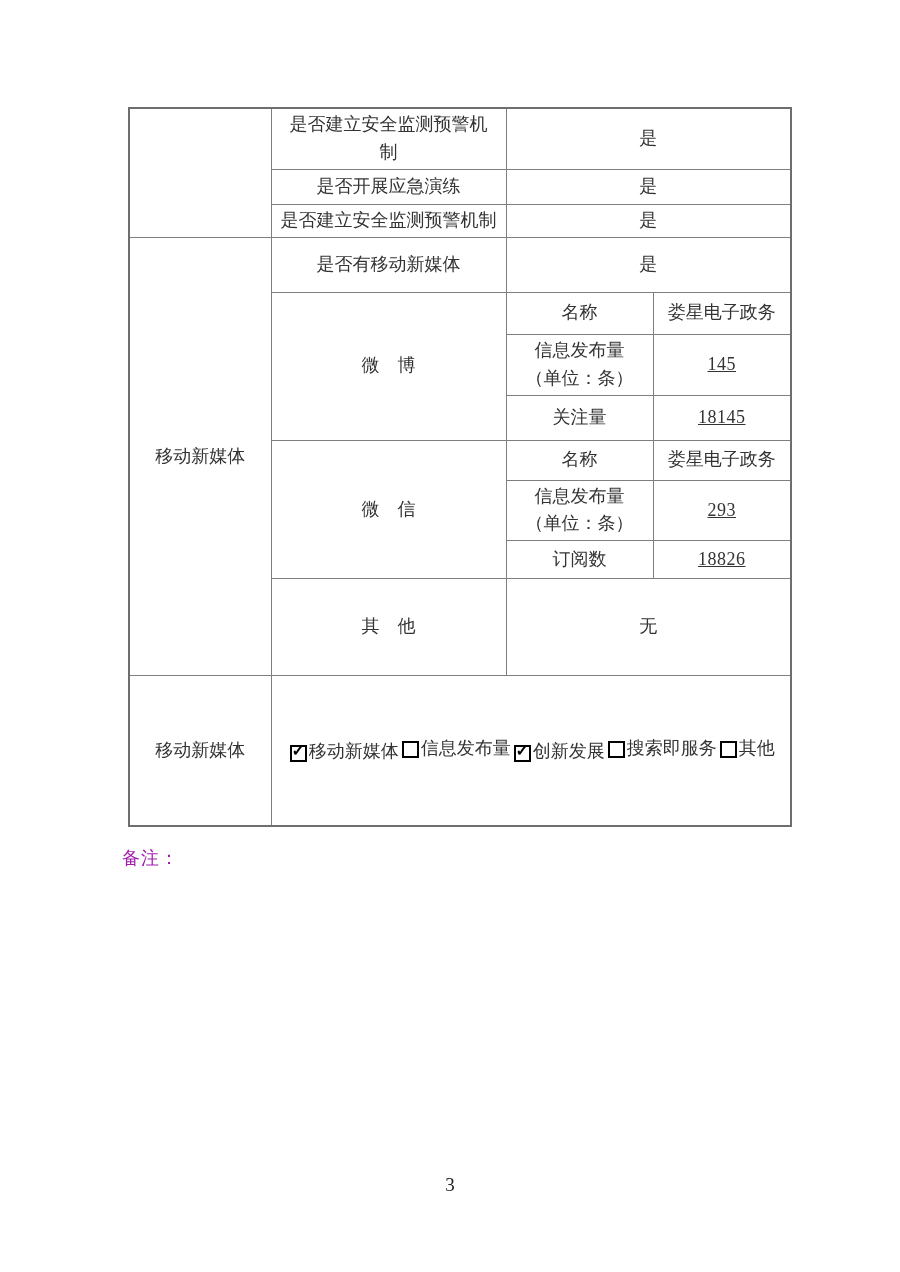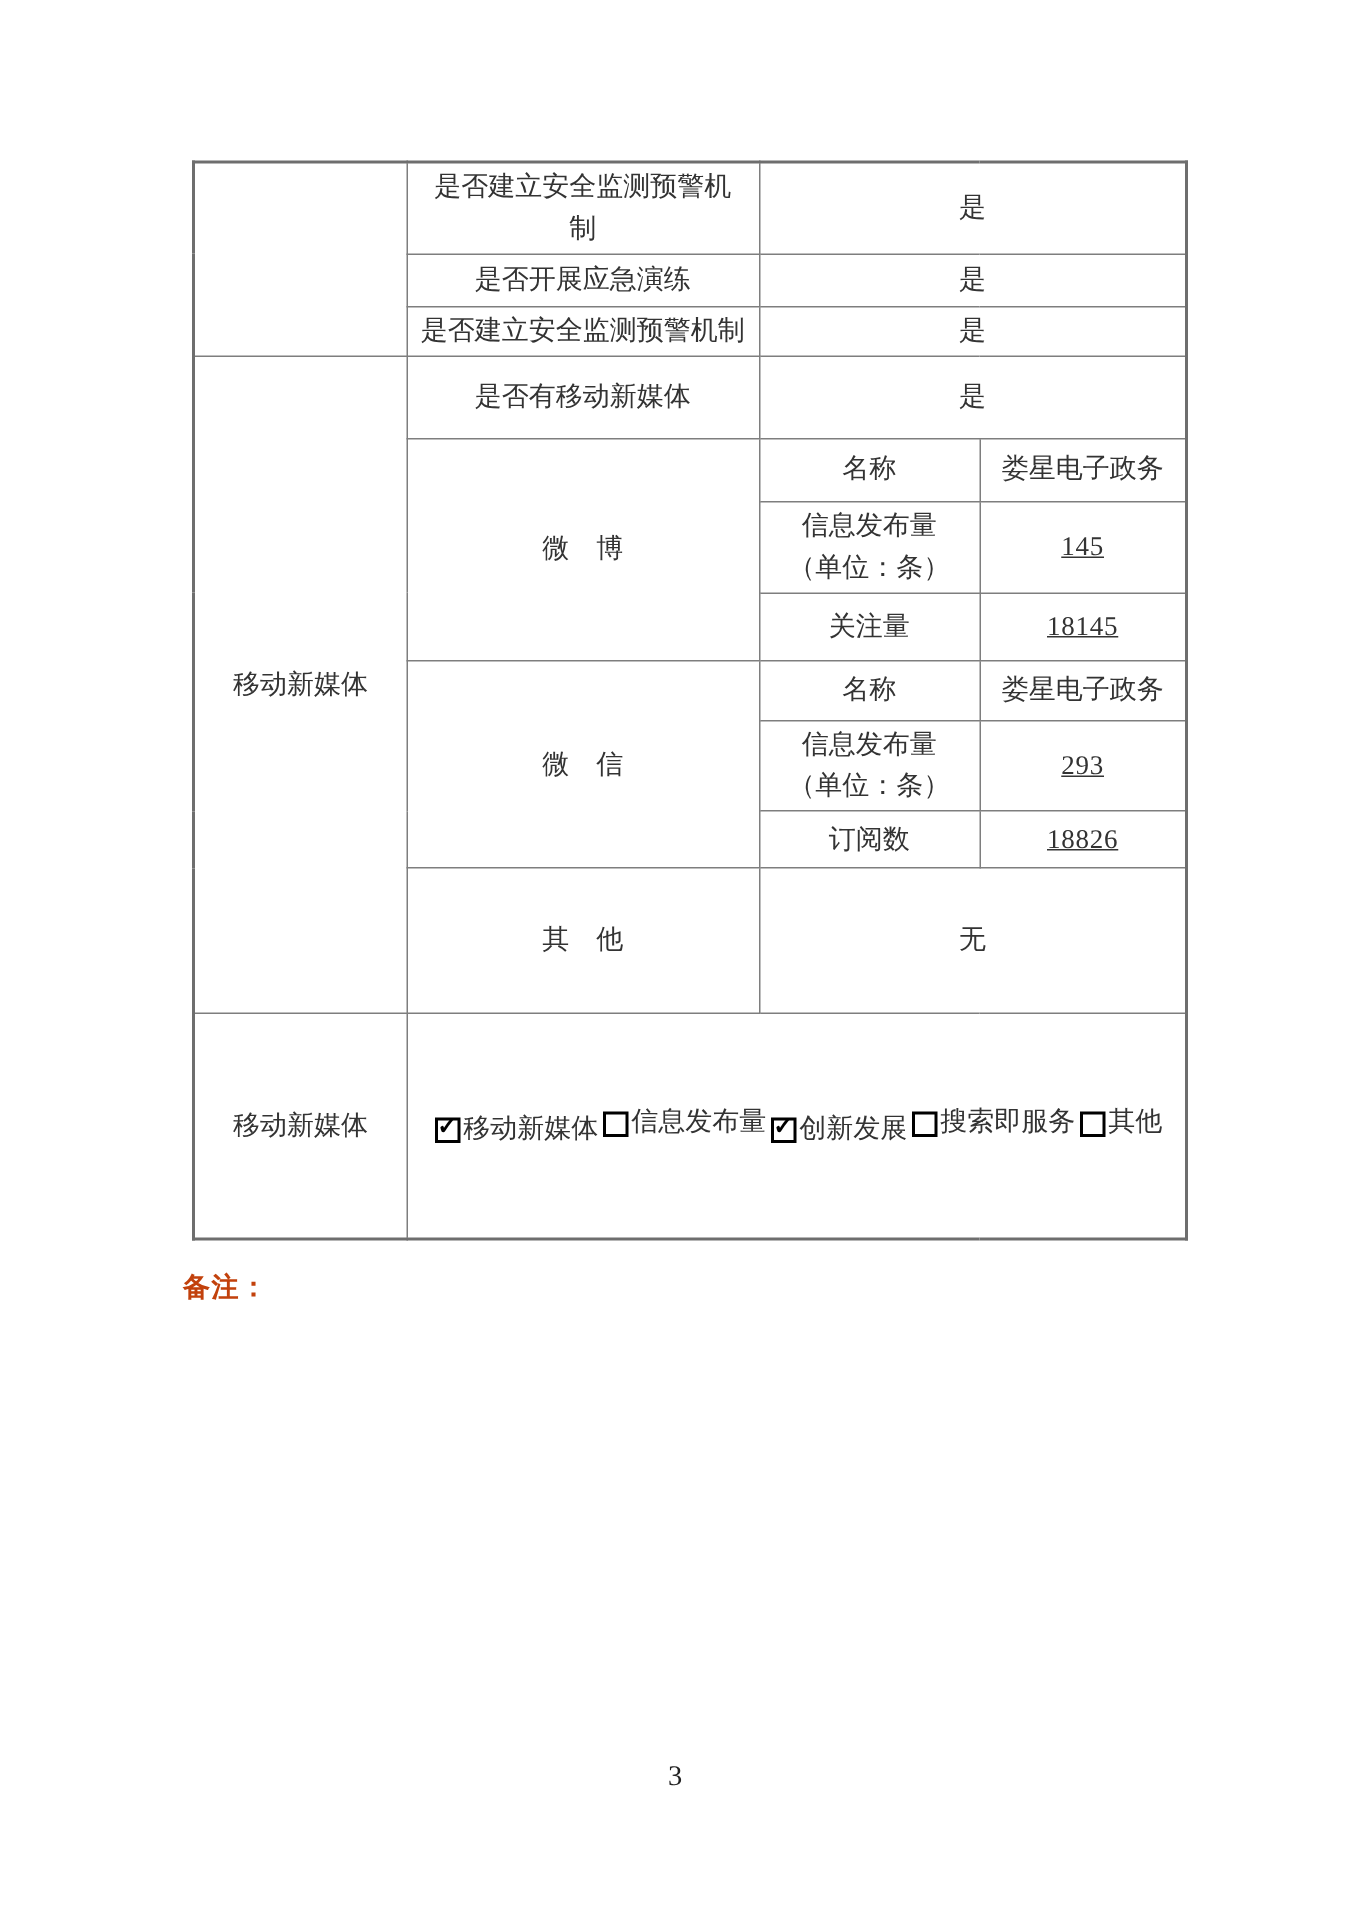--- a/index.html
+++ b/index.html
@@ -35,21 +35,21 @@
     display:inline-flex; align-items:center; justify-content:center;
     width:17px; height:17px; border:2px solid #000;
     margin:0 2px 0 3px; background:#fff;
     font-size:16px; font-weight:bold; color:#000; line-height:1;
     position:relative; top:1px;
   }
   .cb-box .tick { position:relative; top:-2px; }
 
   .notes {
     position:absolute; left:122px; top:846px;
-    font-size:18px; font-weight:bold; color:#c2410c;
+    font-size:18px; font-weight:normal; color:#a21caf;
     letter-spacing:1px;
   }
   .pageno {
     position:absolute; left:0; top:1174px; width:900px;
     text-align:center; font-size:19px; color:#222;
   }
 </style>
 </head>
 <body>
 

